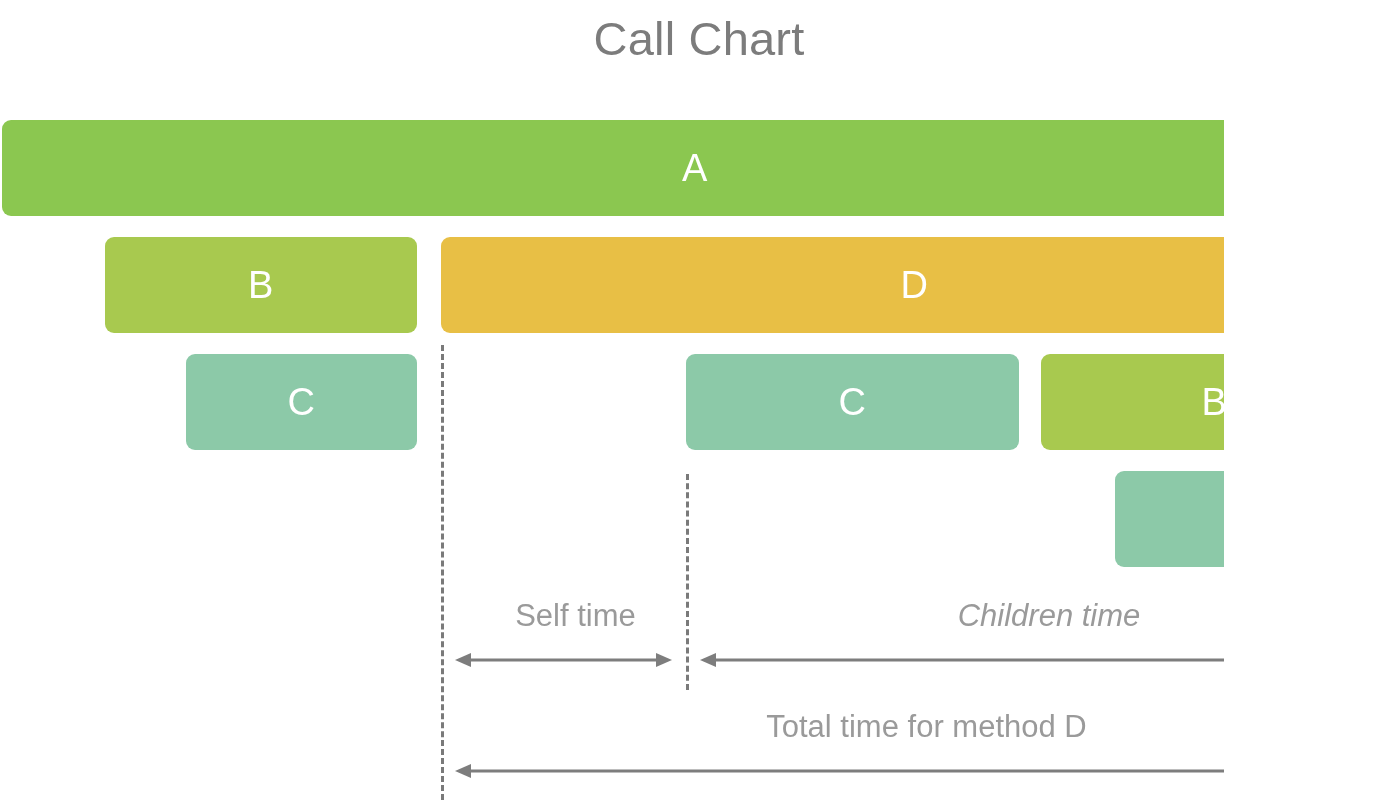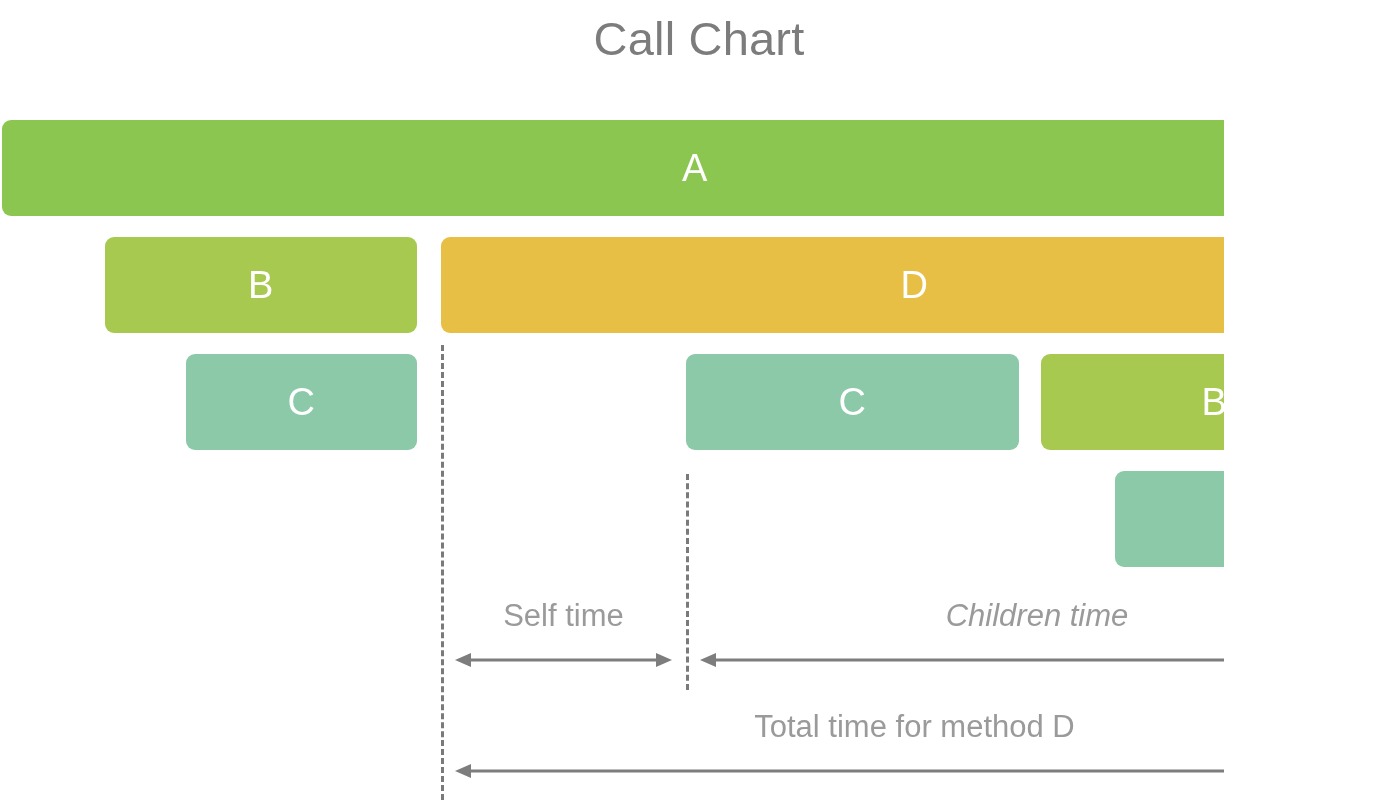--- a/index.html
+++ b/index.html
@@ -61,20 +61,21 @@
   
   .measure-label {
     position: absolute;
     text-align: center;
     font-size: 31px;
     font-weight: 400;
     color: #9a9a9a;
     line-height: 40px;
     white-space: nowrap;
     user-select: none;
+    margin-left: 12px;
   }
   .arrow {
     position: absolute;
     height: 22px;
   }
   .arrow svg { display: block; }
 </style>
 </head>
 <body style="background: rgb(255, 255, 255);">
 

